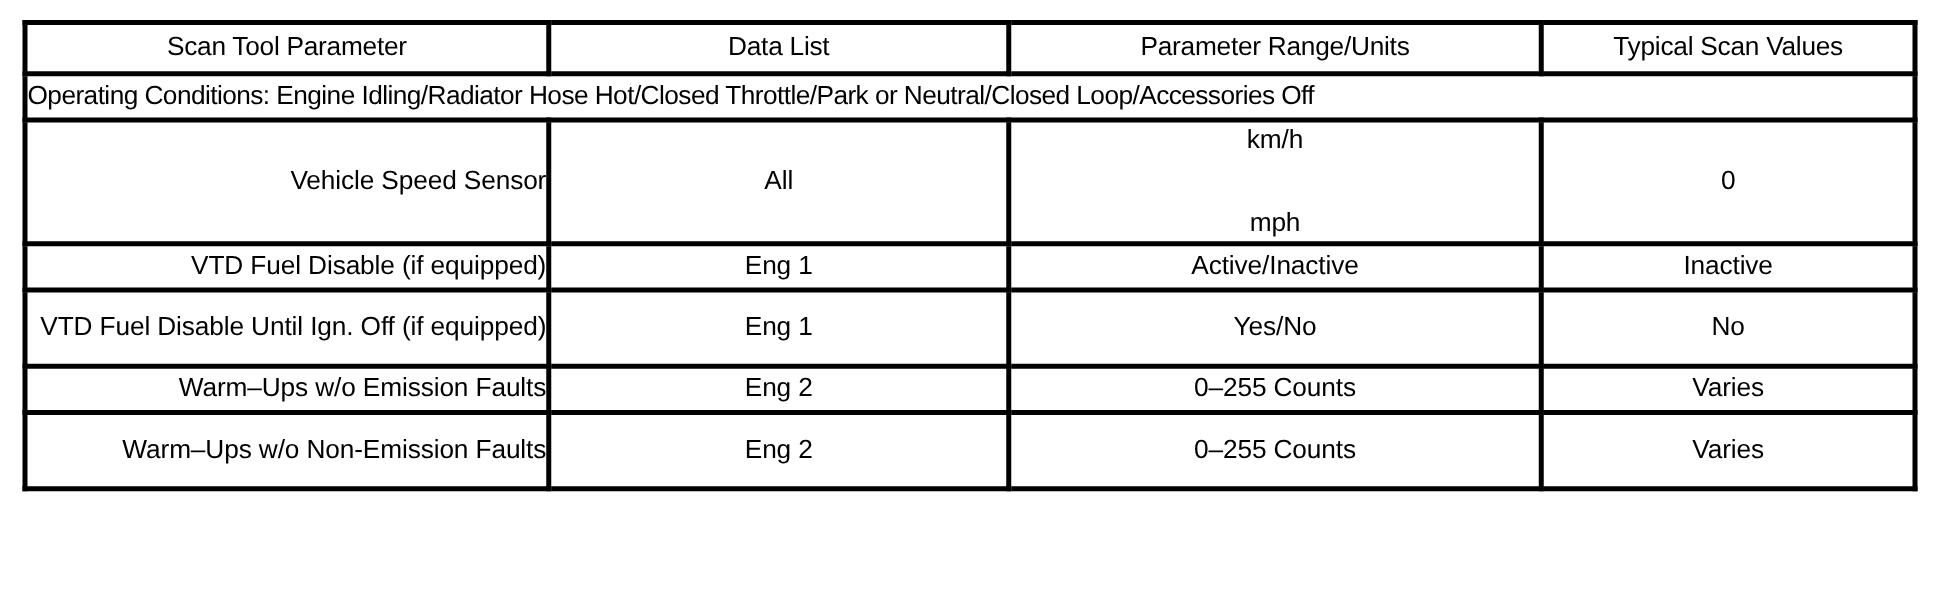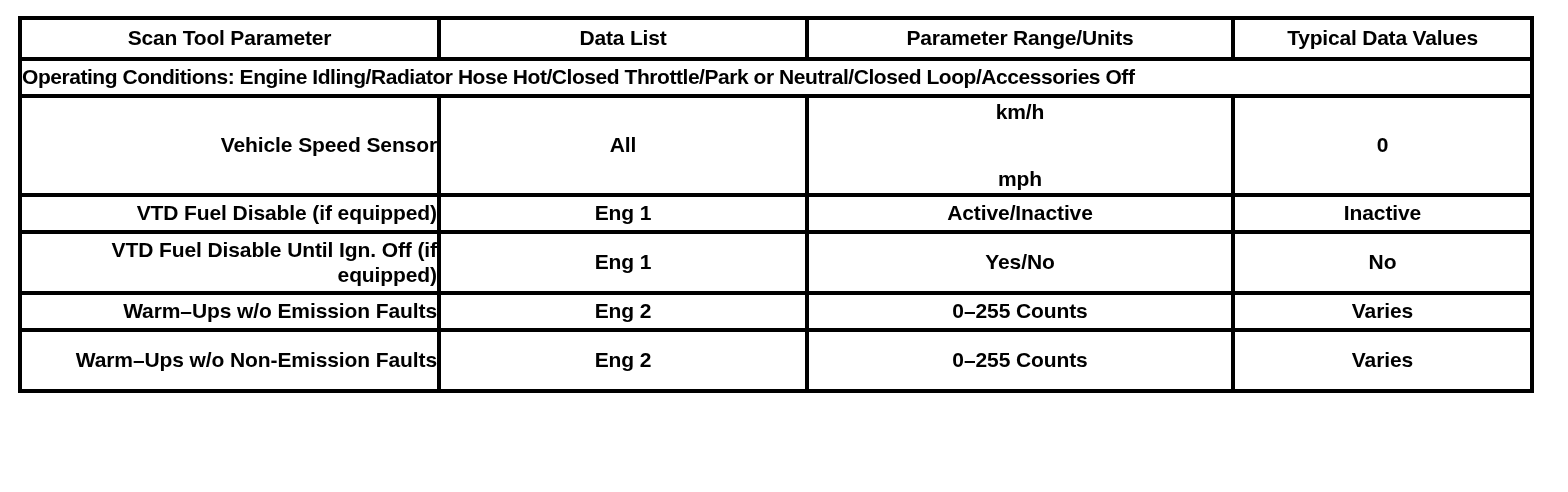--- a/index.html
+++ b/index.html
@@ -31,21 +31,21 @@
     table-layout: fixed;
     background: #ffffff;
   }
 
   .scan-table td,
   .scan-table th {
     border: 4px solid #000000;
     background: #ffffff;
     padding: 0;
     vertical-align: middle;
-    font-weight: bold;
+    font-weight: normal;
     font-size: 21px;
     line-height: 1.18;
     color: #000000;
   }
 
   
   col.c1 { width: 419px; }
   col.c2 { width: 368px; }
   col.c3 { width: 426px; }
   col.c4 { width: 299px; }
@@ -111,21 +111,21 @@
       <col class="c1">
         <col class="c2">
         <col class="c3">
         <col class="c4">
     </colgroup>
     <thead>
       <tr>
         <th class="hdr-cell">Scan Tool Parameter</th>
         <th class="hdr-cell">Data List</th>
         <th class="hdr-cell">Parameter Range/Units</th>
-        <th class="hdr-cell">Typical Data Values</th>
+        <th class="hdr-cell">Typical Scan Values</th>
       </tr>
     </thead>
     <tbody>
 
       <tr>
         <td class="cond-cell" colspan="4">Operating Conditions: Engine Idling/Radiator Hose Hot/Closed Throttle/Park or Neutral/Closed Loop/Accessories Off</td>
       </tr>
 
       <tr class="row-vss">
         <td class="param-cell">Vehicle Speed Sensor</td>

